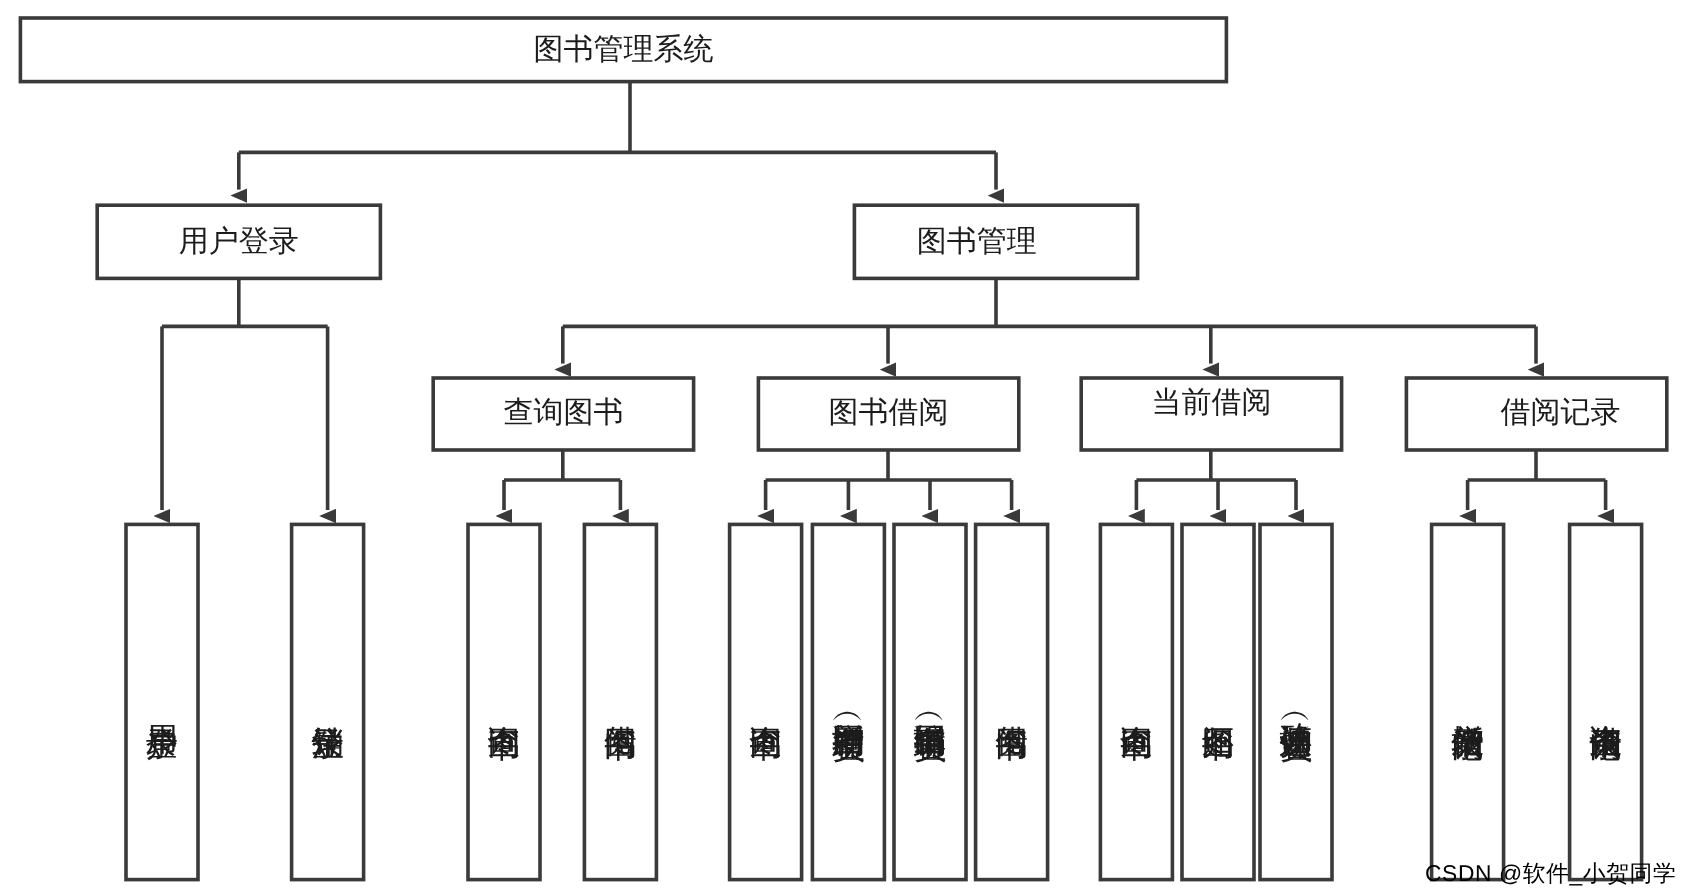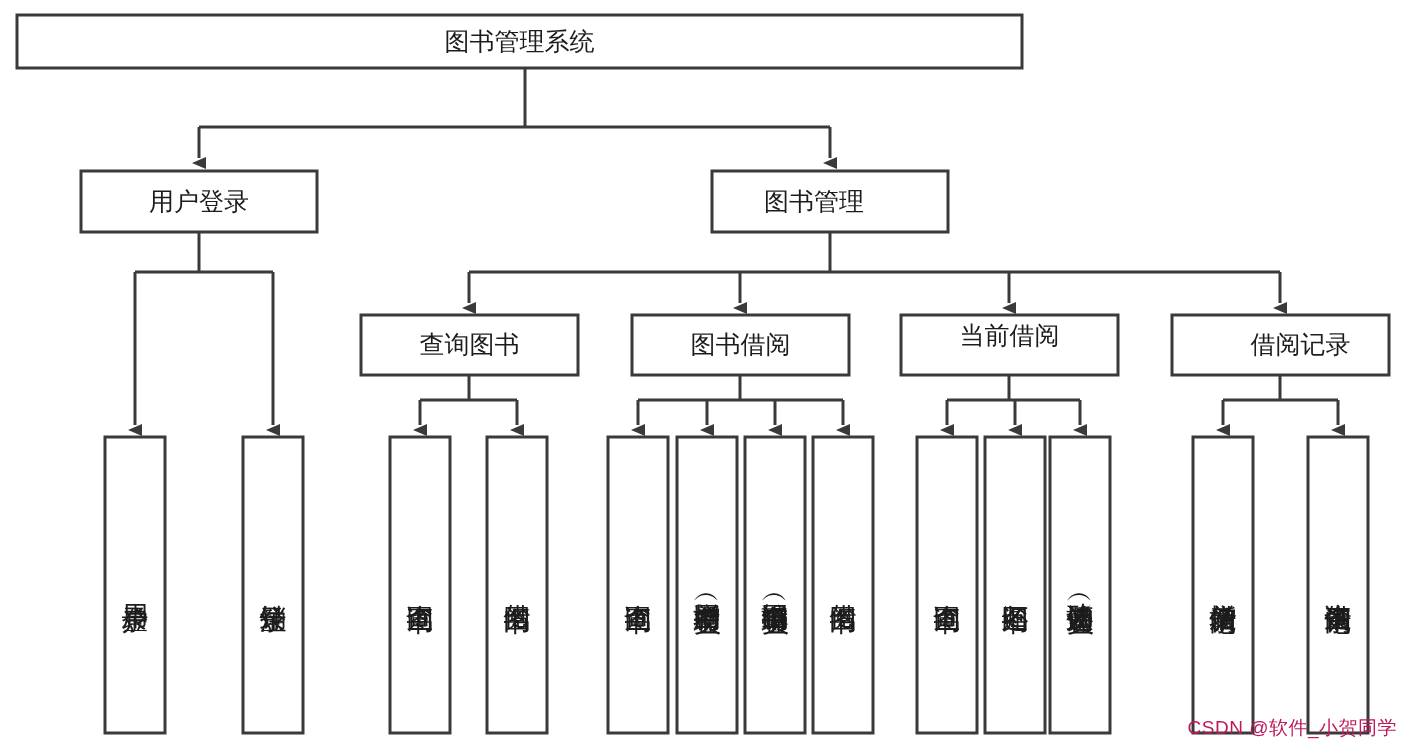--- a/index.html
+++ b/index.html
@@ -65,21 +65,21 @@
     letter-spacing: 1px;
     align-items: center;
     justify-content: center;
     white-space: pre;
   }
   .watermark {
     position: absolute;
     right: 8px;
     bottom: 6px;
     font-size: 19px;
-    color: #be185d;
+    color: #000000;
     letter-spacing: 0.5px;
     white-space: nowrap;
   }
 </style>
 </head>
 <body>
 
 <div id="diagram-root">
 
   <svg class="diagram-canvas" viewBox="0 0 1405 747">

